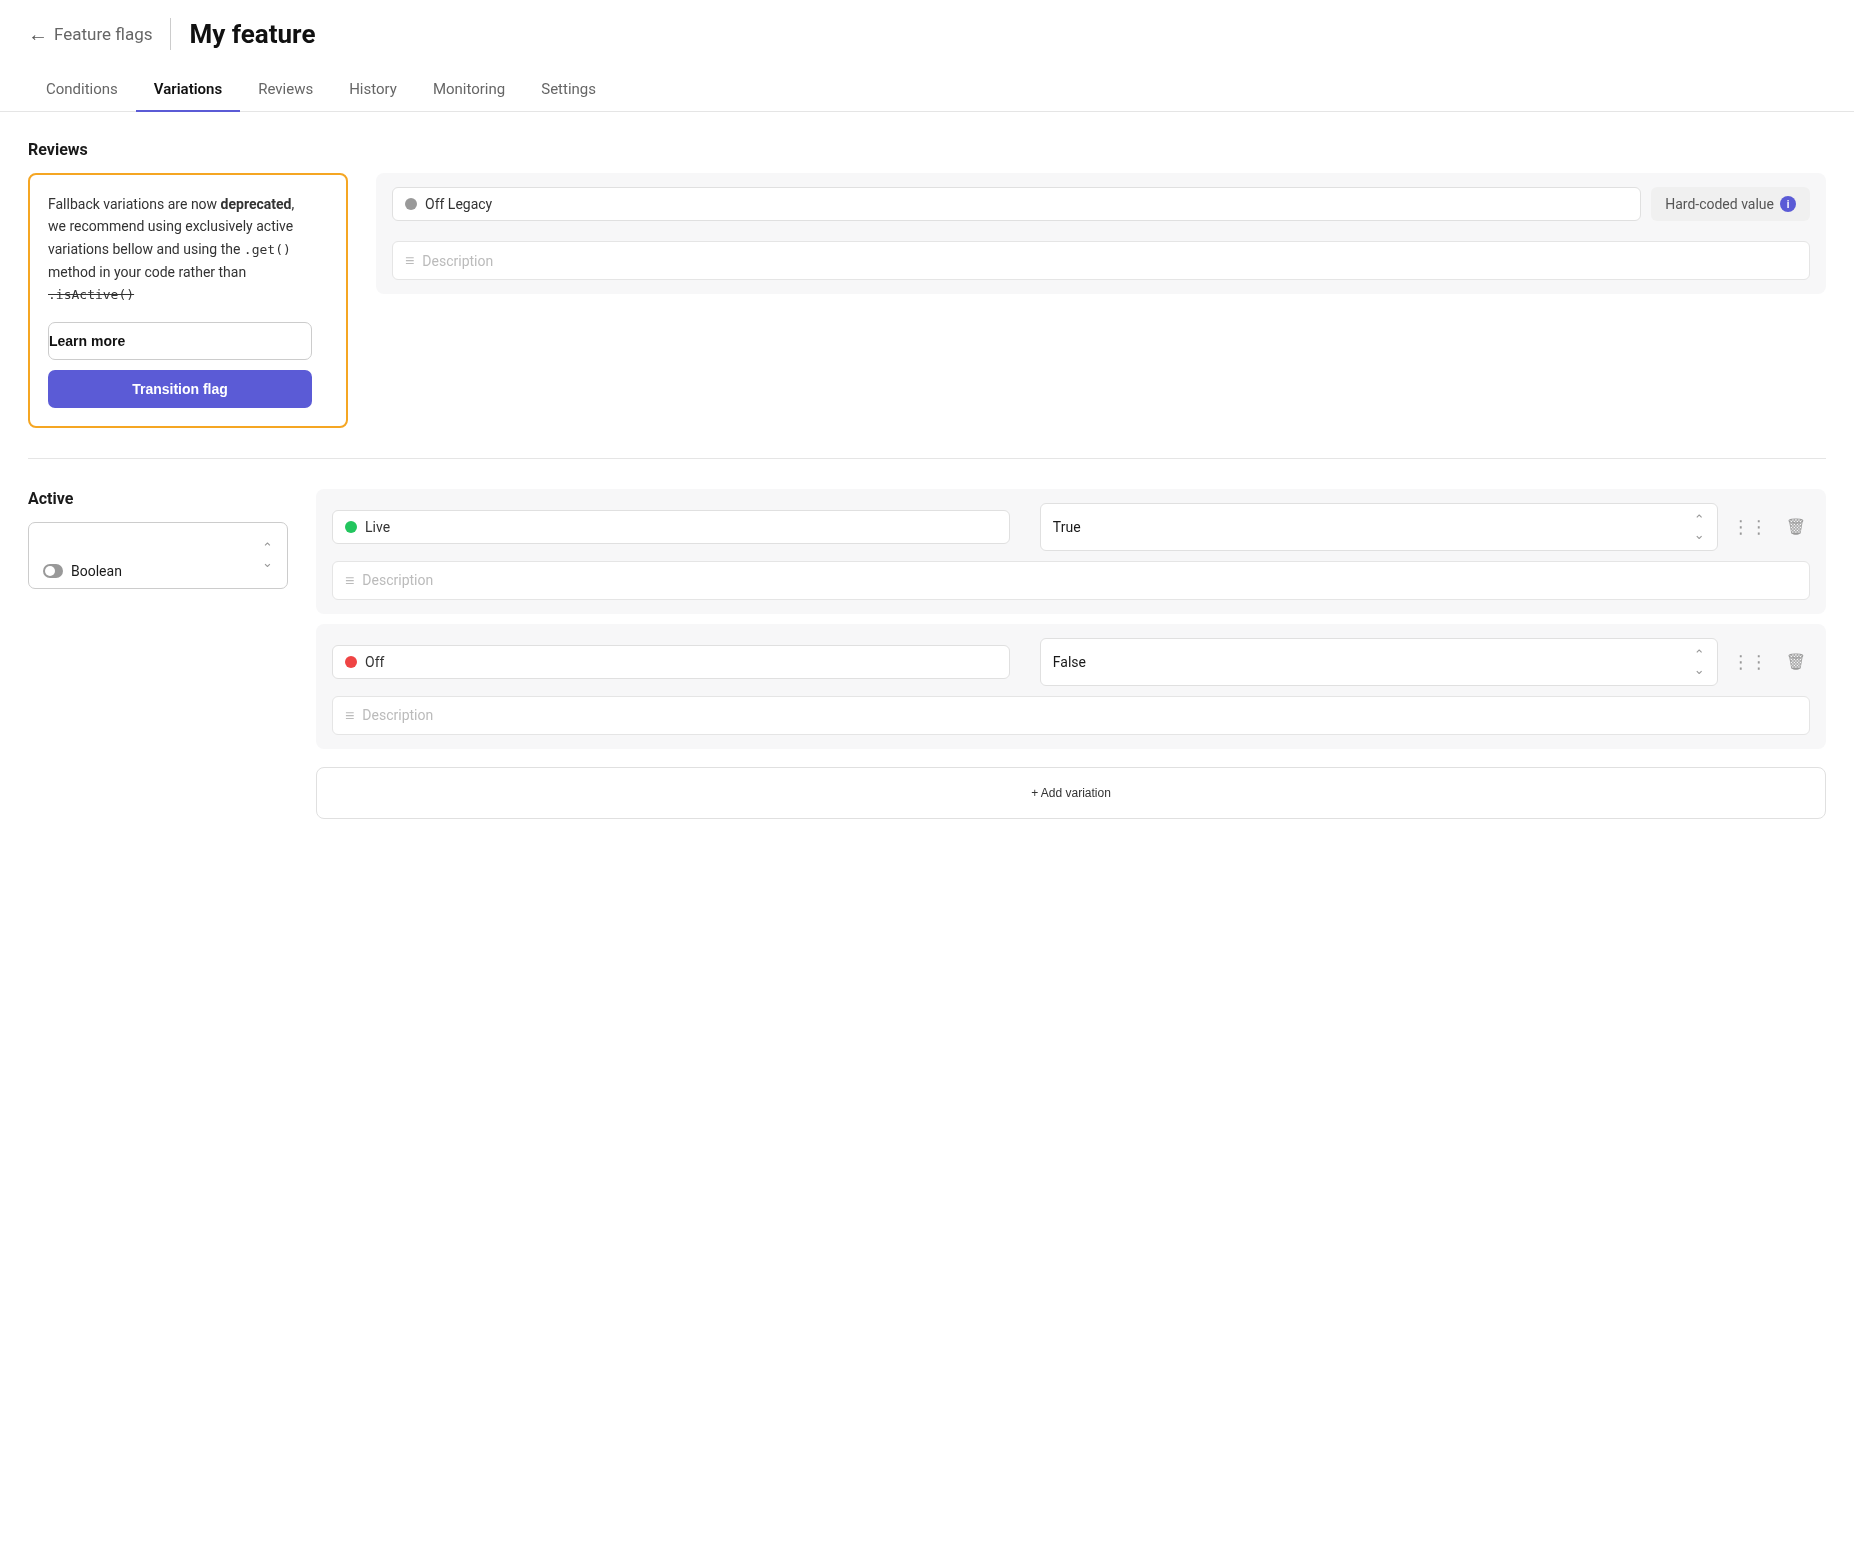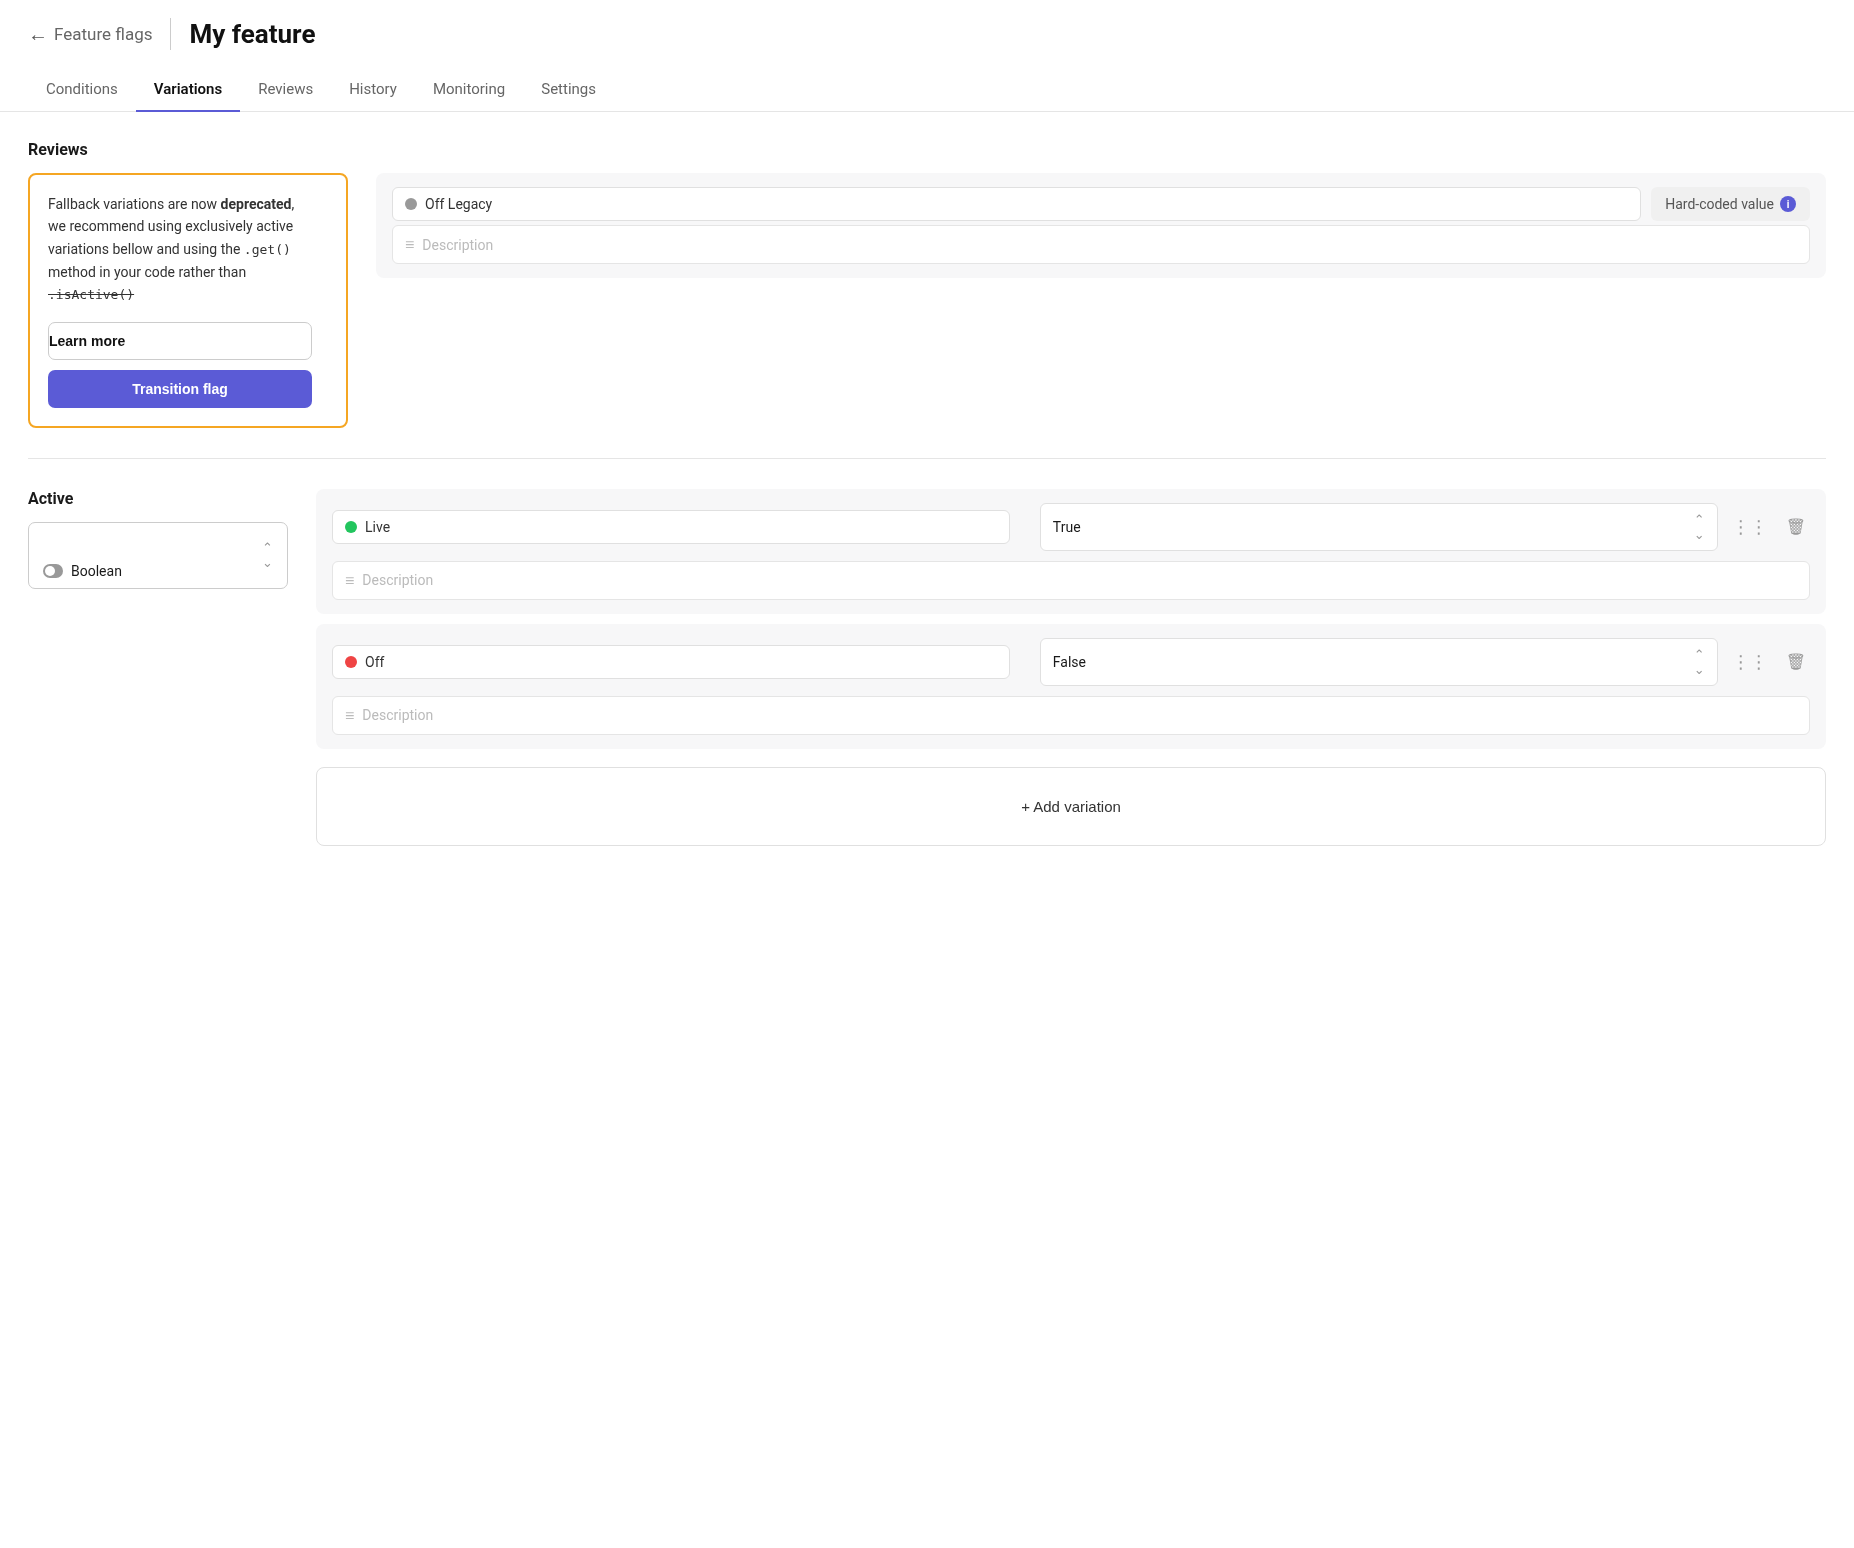--- a/index.html
+++ b/index.html
@@ -147,21 +147,21 @@
     }
     .variation-card {
       background: #f7f7f8;
       border-radius: 8px;
       padding: 14px 16px;
       margin-bottom: 10px;
     }
     .variation-top {
       display: flex;
       gap: 10px;
-      margin-bottom: 4px;
+      margin-bottom: 20px;
     }
     .variation-name-input {
       flex: 1;
       background: #fff;
       border: 1px solid #e0e0e0;
       border-radius: 6px;
       padding: 8px 12px;
       font-size: 14px;
       display: flex;
       align-items: center;
@@ -306,25 +306,25 @@
       left: 2px;
     }
 
     
     .add-variation-btn {
       display: flex;
       align-items: center;
       justify-content: center;
       gap: 8px;
       width: 100%;
-      padding: 30px 0;
+      padding: 18px 0;
       border: 1.5px solid #e0e0e0;
       border-radius: 8px;
       background: #fff;
-      font-size: 15px;
+      font-size: 12px;
       color: #333;
       cursor: pointer;
       margin-top: 18px;
       font-weight: 500;
     }
 
     .variation-name-text {
       font-size: 14px;
       color: #333;
     }

